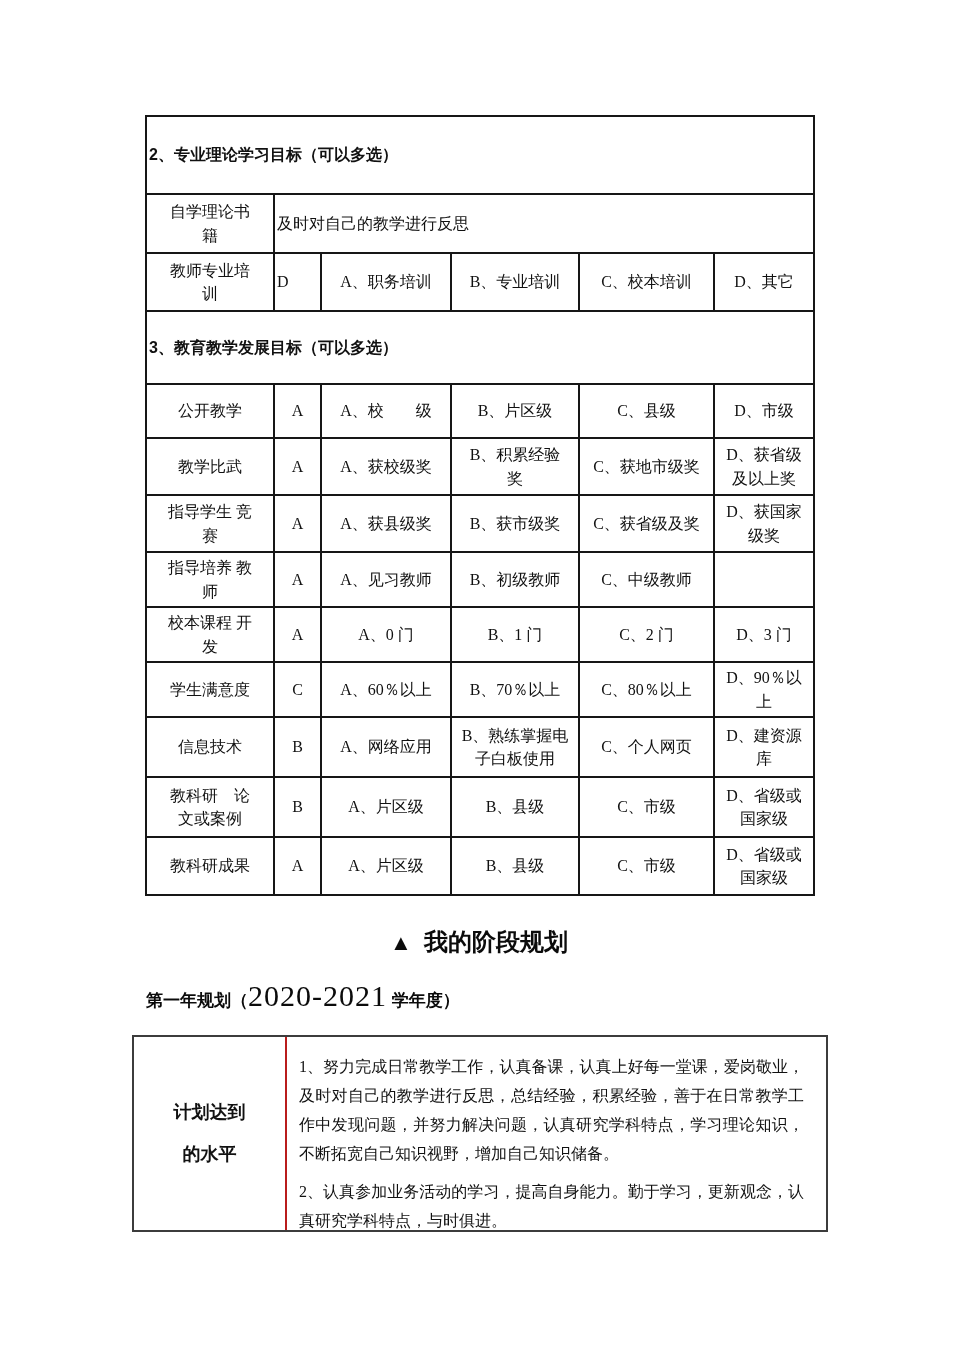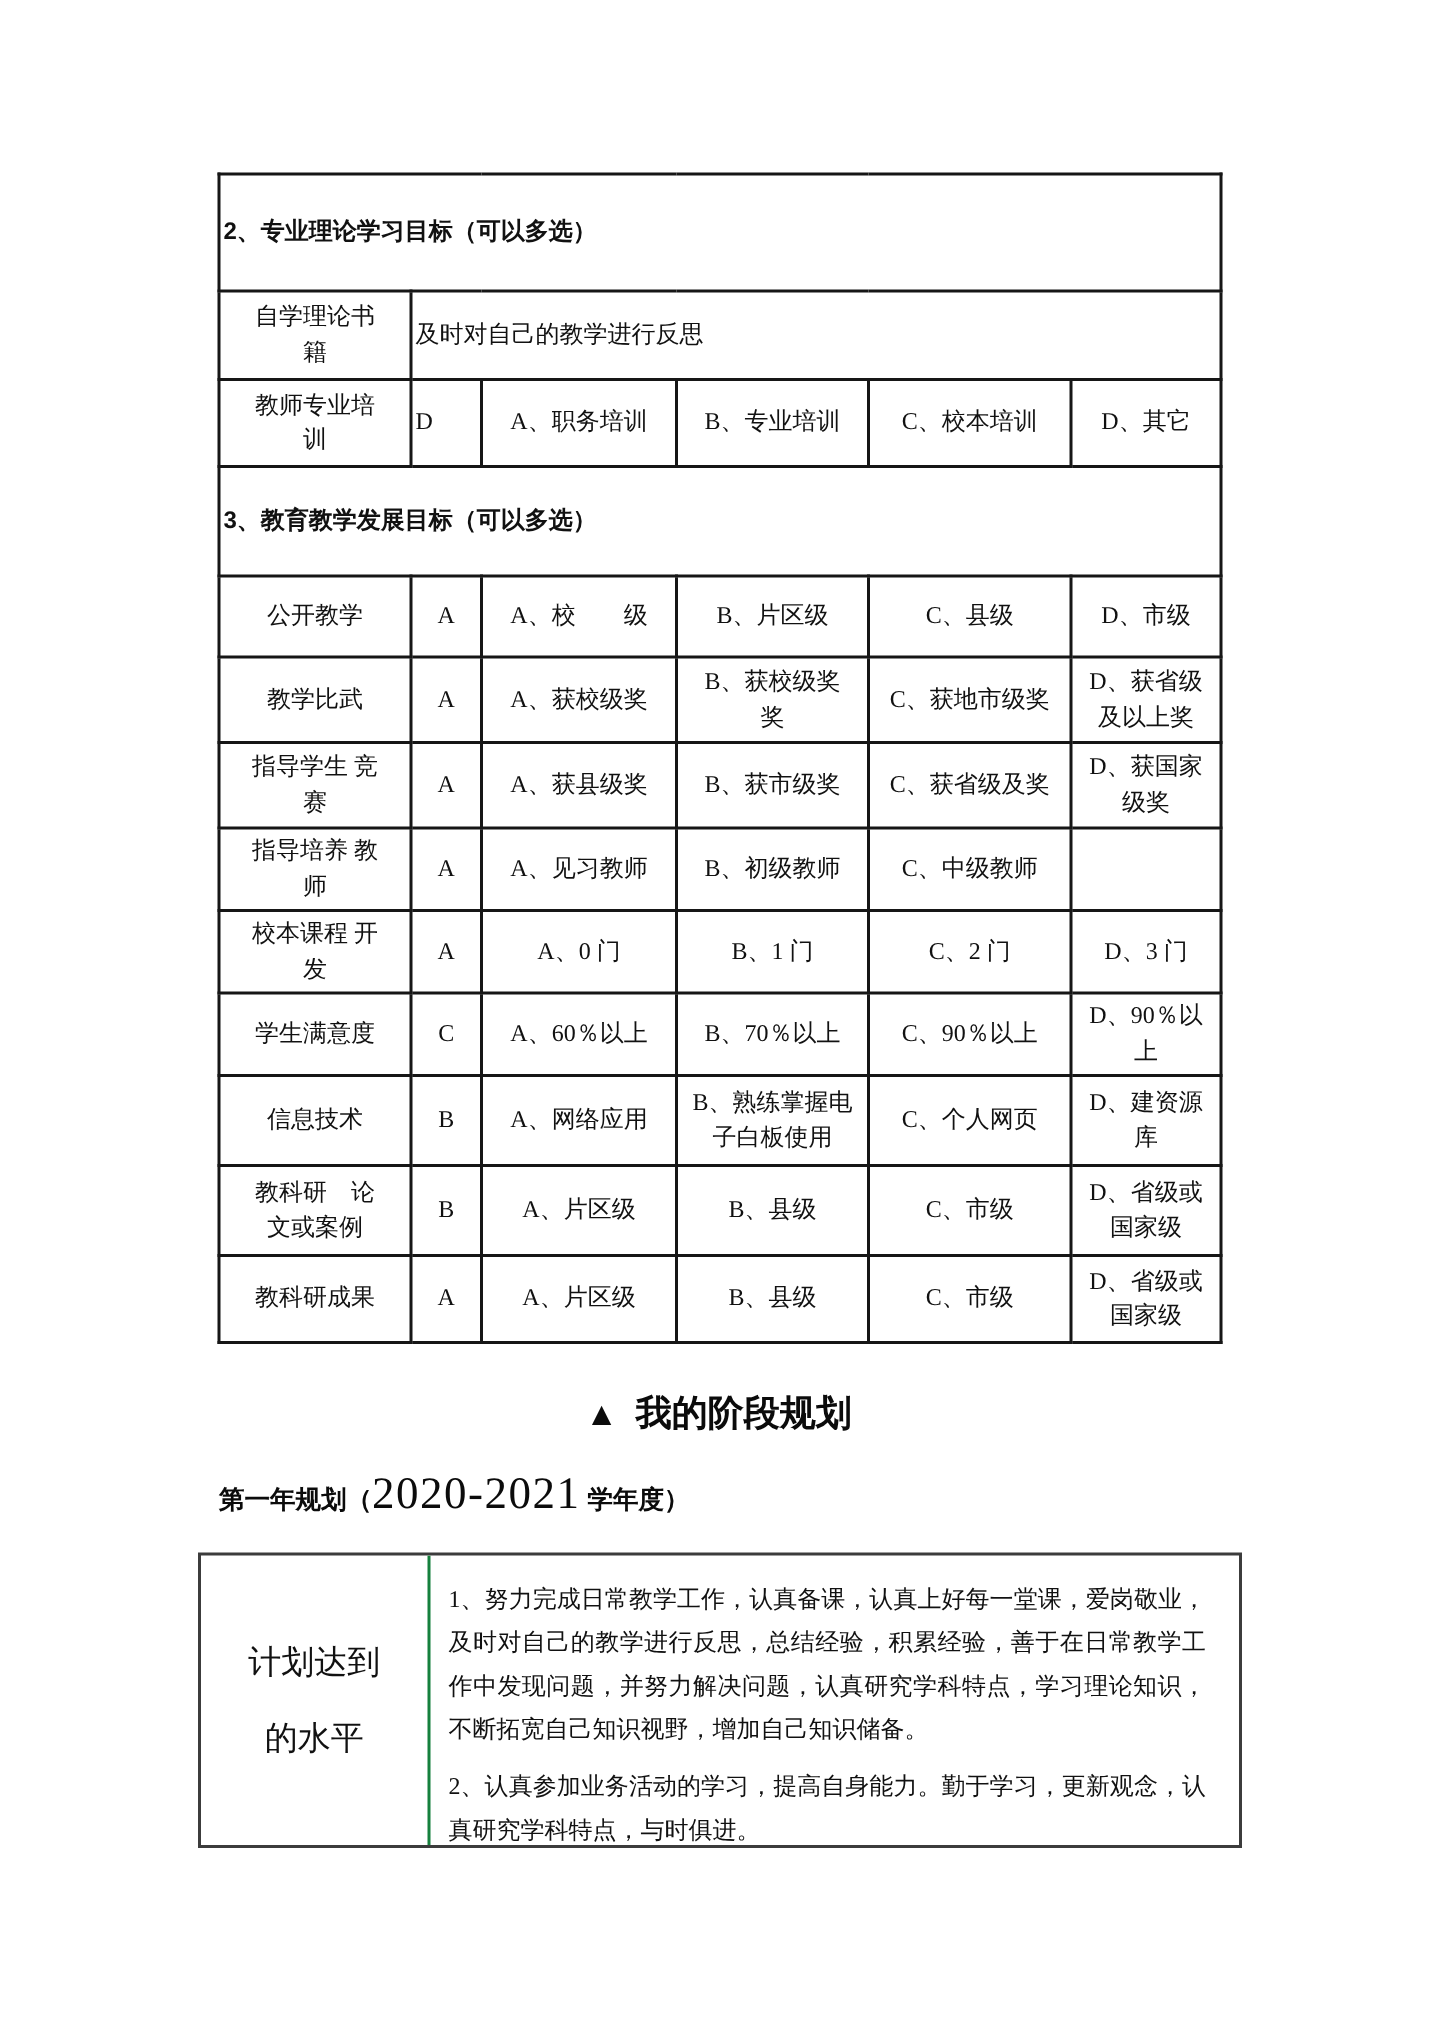--- a/index.html
+++ b/index.html
@@ -41,23 +41,23 @@
   }
   .subtitle .years{
     font-family:"Liberation Serif","DejaVu Serif",serif;
     font-weight:400;font-size:30px;letter-spacing:1px;
   }
   .plan-table{
     position:absolute;left:132px;top:1035px;width:696px;height:197px;
     border:2px solid #3c3c3c;box-sizing:border-box;display:flex;overflow:hidden;background:#fff;
   }
   .plan-label{
-    width:153px;flex:0 0 153px;border-right:2px solid #15803d;box-sizing:border-box;
+    width:153px;flex:0 0 153px;border-right:2px solid #b91c1c;box-sizing:border-box;
     display:flex;align-items:center;justify-content:center;text-align:center;
-    font-size:22px;line-height:2.3;white-space:pre-line;
+    font-size:18px;line-height:2.3;white-space:pre-line;font-weight:bold;
   }
   .plan-body{flex:1;padding:6px 22px 0 12px;box-sizing:border-box;}
   .plan-body p{
     margin:9px 0 0 0;font-size:16px;line-height:29px;white-space:pre-line;text-align:justify;
   }
 </style>
 </head>
 <body>
 
 <div class="page">
@@ -97,21 +97,21 @@
       <td class="ans">A</td>
       <td class="opt">A、校　　级</td>
       <td class="opt">B、片区级</td>
       <td class="opt">C、县级</td>
       <td class="opt">D、市级</td>
     </tr>
     <tr style="height:57px">
       <td class="lbl">教学比武</td>
       <td class="ans">A</td>
       <td class="opt">A、获校级奖</td>
-      <td class="opt">B、获校级奖
+      <td class="opt">B、积累经验
 奖</td>
       <td class="opt">C、获地市级奖</td>
       <td class="opt">D、获省级
 及以上奖</td>
     </tr>
     <tr style="height:57px">
       <td class="lbl">指导学生 竞
 赛</td>
       <td class="ans">A</td>
       <td class="opt">A、获县级奖</td>
@@ -136,21 +136,21 @@
       <td class="opt">A、0 门</td>
       <td class="opt">B、1 门</td>
       <td class="opt">C、2 门</td>
       <td class="opt">D、3 门</td>
     </tr>
     <tr style="height:55px">
       <td class="lbl">学生满意度</td>
       <td class="ans">C</td>
       <td class="opt">A、60％以上</td>
       <td class="opt">B、70％以上</td>
-      <td class="opt">C、90％以上</td>
+      <td class="opt">C、80％以上</td>
       <td class="opt">D、90％以
 上</td>
     </tr>
     <tr style="height:60px">
       <td class="lbl">信息技术</td>
       <td class="ans">B</td>
       <td class="opt">A、网络应用</td>
       <td class="opt">B、熟练掌握电
 子白板使用</td>
       <td class="opt">C、个人网页</td>

